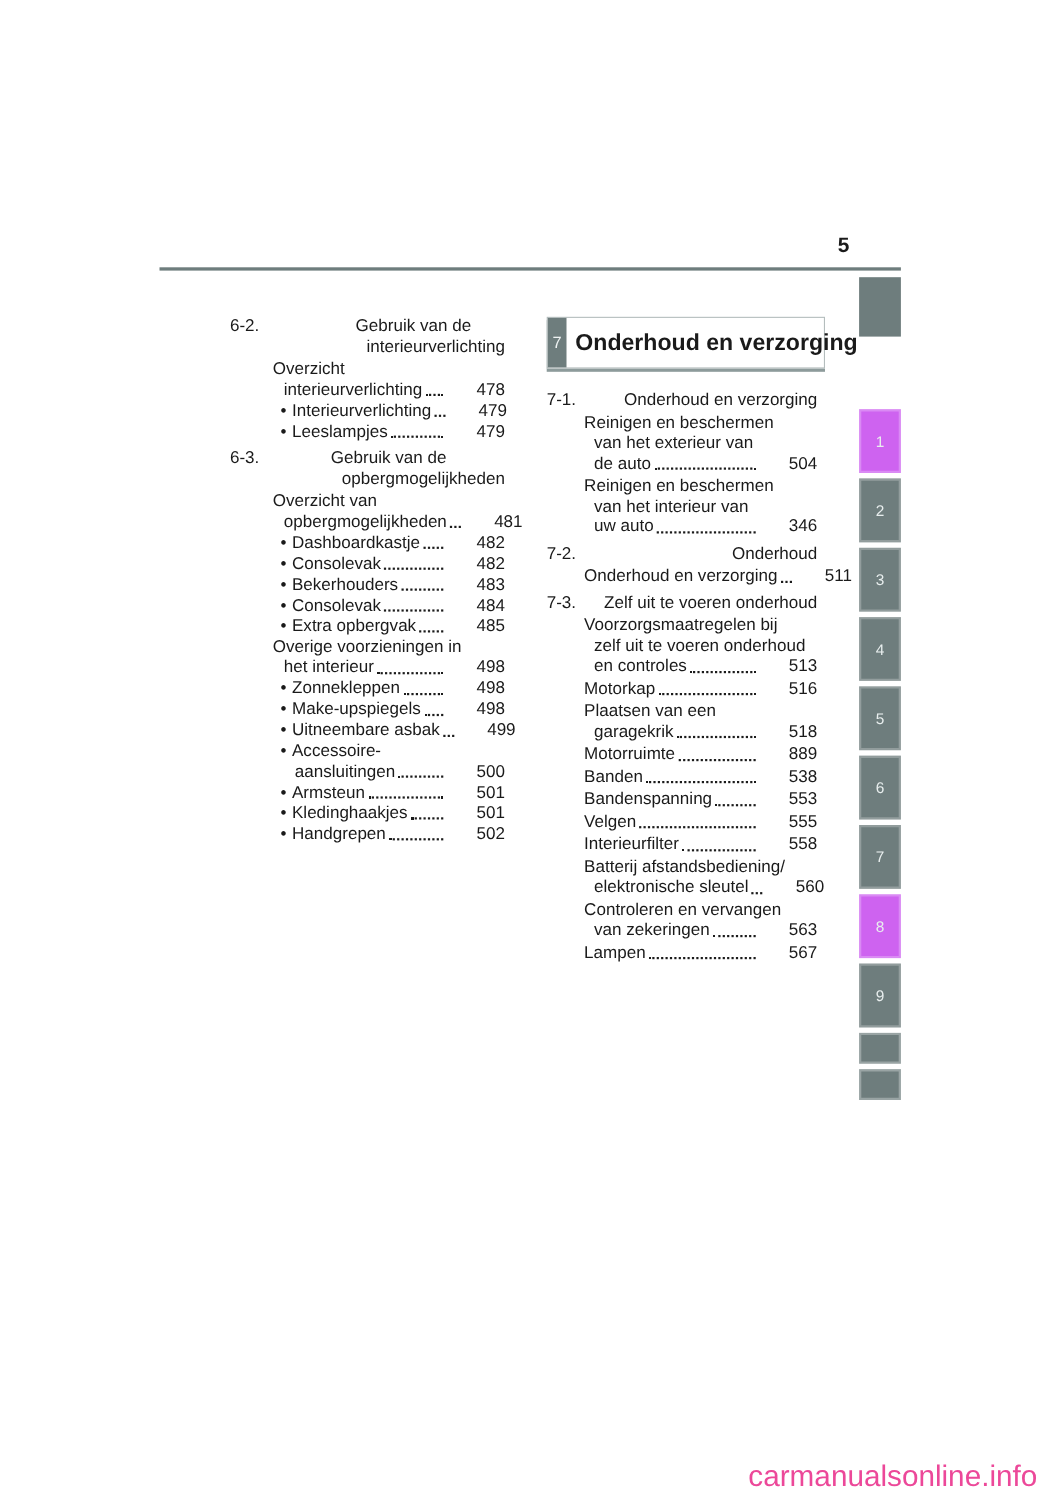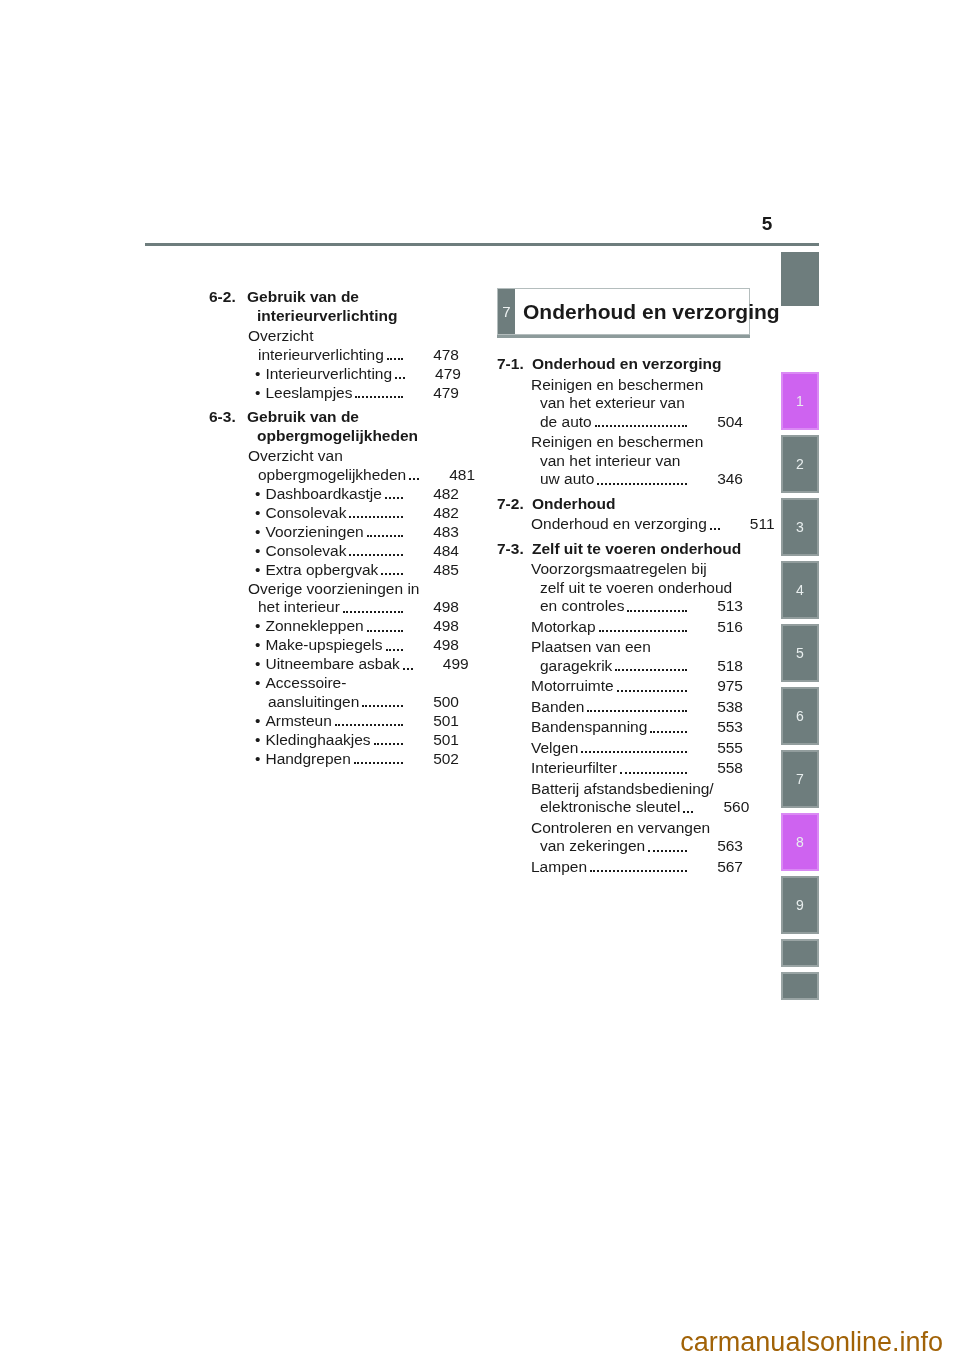--- a/index.html
+++ b/index.html
@@ -17,21 +17,21 @@
   .banner-num { flex:0 0 17px; background:#6e7d7d; color:#eef2f2; display:flex;
                 align-items:center; justify-content:center; font-size:15px; }
   .banner-title { flex:1; display:flex; align-items:center; padding-left:8px;
                   font-weight:bold; font-size:21px; white-space:nowrap; }
 
   
   .col { position:absolute; font-size:15.5px; line-height:18.5px; }
   .col-left  { left:209px; top:288px; width:250px; --numw:38px; --ind:39px; --cind:10px; --emb:0.5px; }
   .col-right { left:497px; top:355px; width:246px; --numw:35px; --ind:34px; --cind:9px;  --emb:2px; }
 
-  .sec-head { display:flex; font-weight:bold; margin:6px 0 2px 0; }
+  .sec-head { display:flex; font-weight:normal; margin:6px 0 2px 0;justify-content:space-between; }
   .toc-section:first-child .sec-head { margin-top:0; }
   .sec-num { flex:0 0 var(--numw); }
   .sec-title-line.cont { padding-left:10px; }
 
   .entry { margin:0 0 var(--emb) var(--ind); }
   .entry.bullet { margin-left:calc(var(--ind) + 7px); }
   .line.cont { padding-left:var(--cind); }
   .entry.bullet .line.cont { padding-left:13px; }
   .line.last { display:flex; align-items:flex-end; }
   .lbl { white-space:nowrap; }
@@ -125,21 +125,21 @@
           <div class="line last">
             <span class="bullet-glyph">•</span>
             <span class="lbl">Consolevak</span>
             <span class="leader"></span>
             <span class="pg">482</span>
           </div>
         </div>
         <div class="entry bullet">
           <div class="line last">
             <span class="bullet-glyph">•</span>
-            <span class="lbl">Voorzieningen</span>
+            <span class="lbl">Bekerhouders</span>
             <span class="leader"></span>
             <span class="pg">483</span>
           </div>
         </div>
         <div class="entry bullet">
           <div class="line last">
             <span class="bullet-glyph">•</span>
             <span class="lbl">Consolevak</span>
             <span class="leader"></span>
             <span class="pg">484</span>
@@ -291,21 +291,21 @@
           <div class="line cont last">
             <span class="lbl">garagekrik</span>
             <span class="leader"></span>
             <span class="pg">518</span>
           </div>
         </div>
         <div class="entry">
           <div class="line last">
             <span class="lbl">Motorruimte</span>
             <span class="leader"></span>
-            <span class="pg">975</span>
+            <span class="pg">889</span>
           </div>
         </div>
         <div class="entry">
           <div class="line last">
             <span class="lbl">Banden</span>
             <span class="leader"></span>
             <span class="pg">538</span>
           </div>
         </div>
         <div class="entry">
@@ -381,15 +381,15 @@
       <div class="tab active" style="top: 813px; background: rgb(206, 99, 240);">
         <span class="tab-label">8</span>
       </div>
       <div class="tab" style="top: 876px; background: rgb(110, 125, 125);">
         <span class="tab-label">9</span>
       </div>
       <div class="marker small" style="top: 939px; background: rgb(110, 125, 125);"></div>
       <div class="marker small" style="top: 972px; background: rgb(110, 125, 125);"></div>
     </div>
 
-  <div class="watermark" style="color: #a16207;">carmanualsonline.info</div>
+  <div class="watermark" style="color: #ec4899;">carmanualsonline.info</div>
 
 </div>
 
 </body></html>

